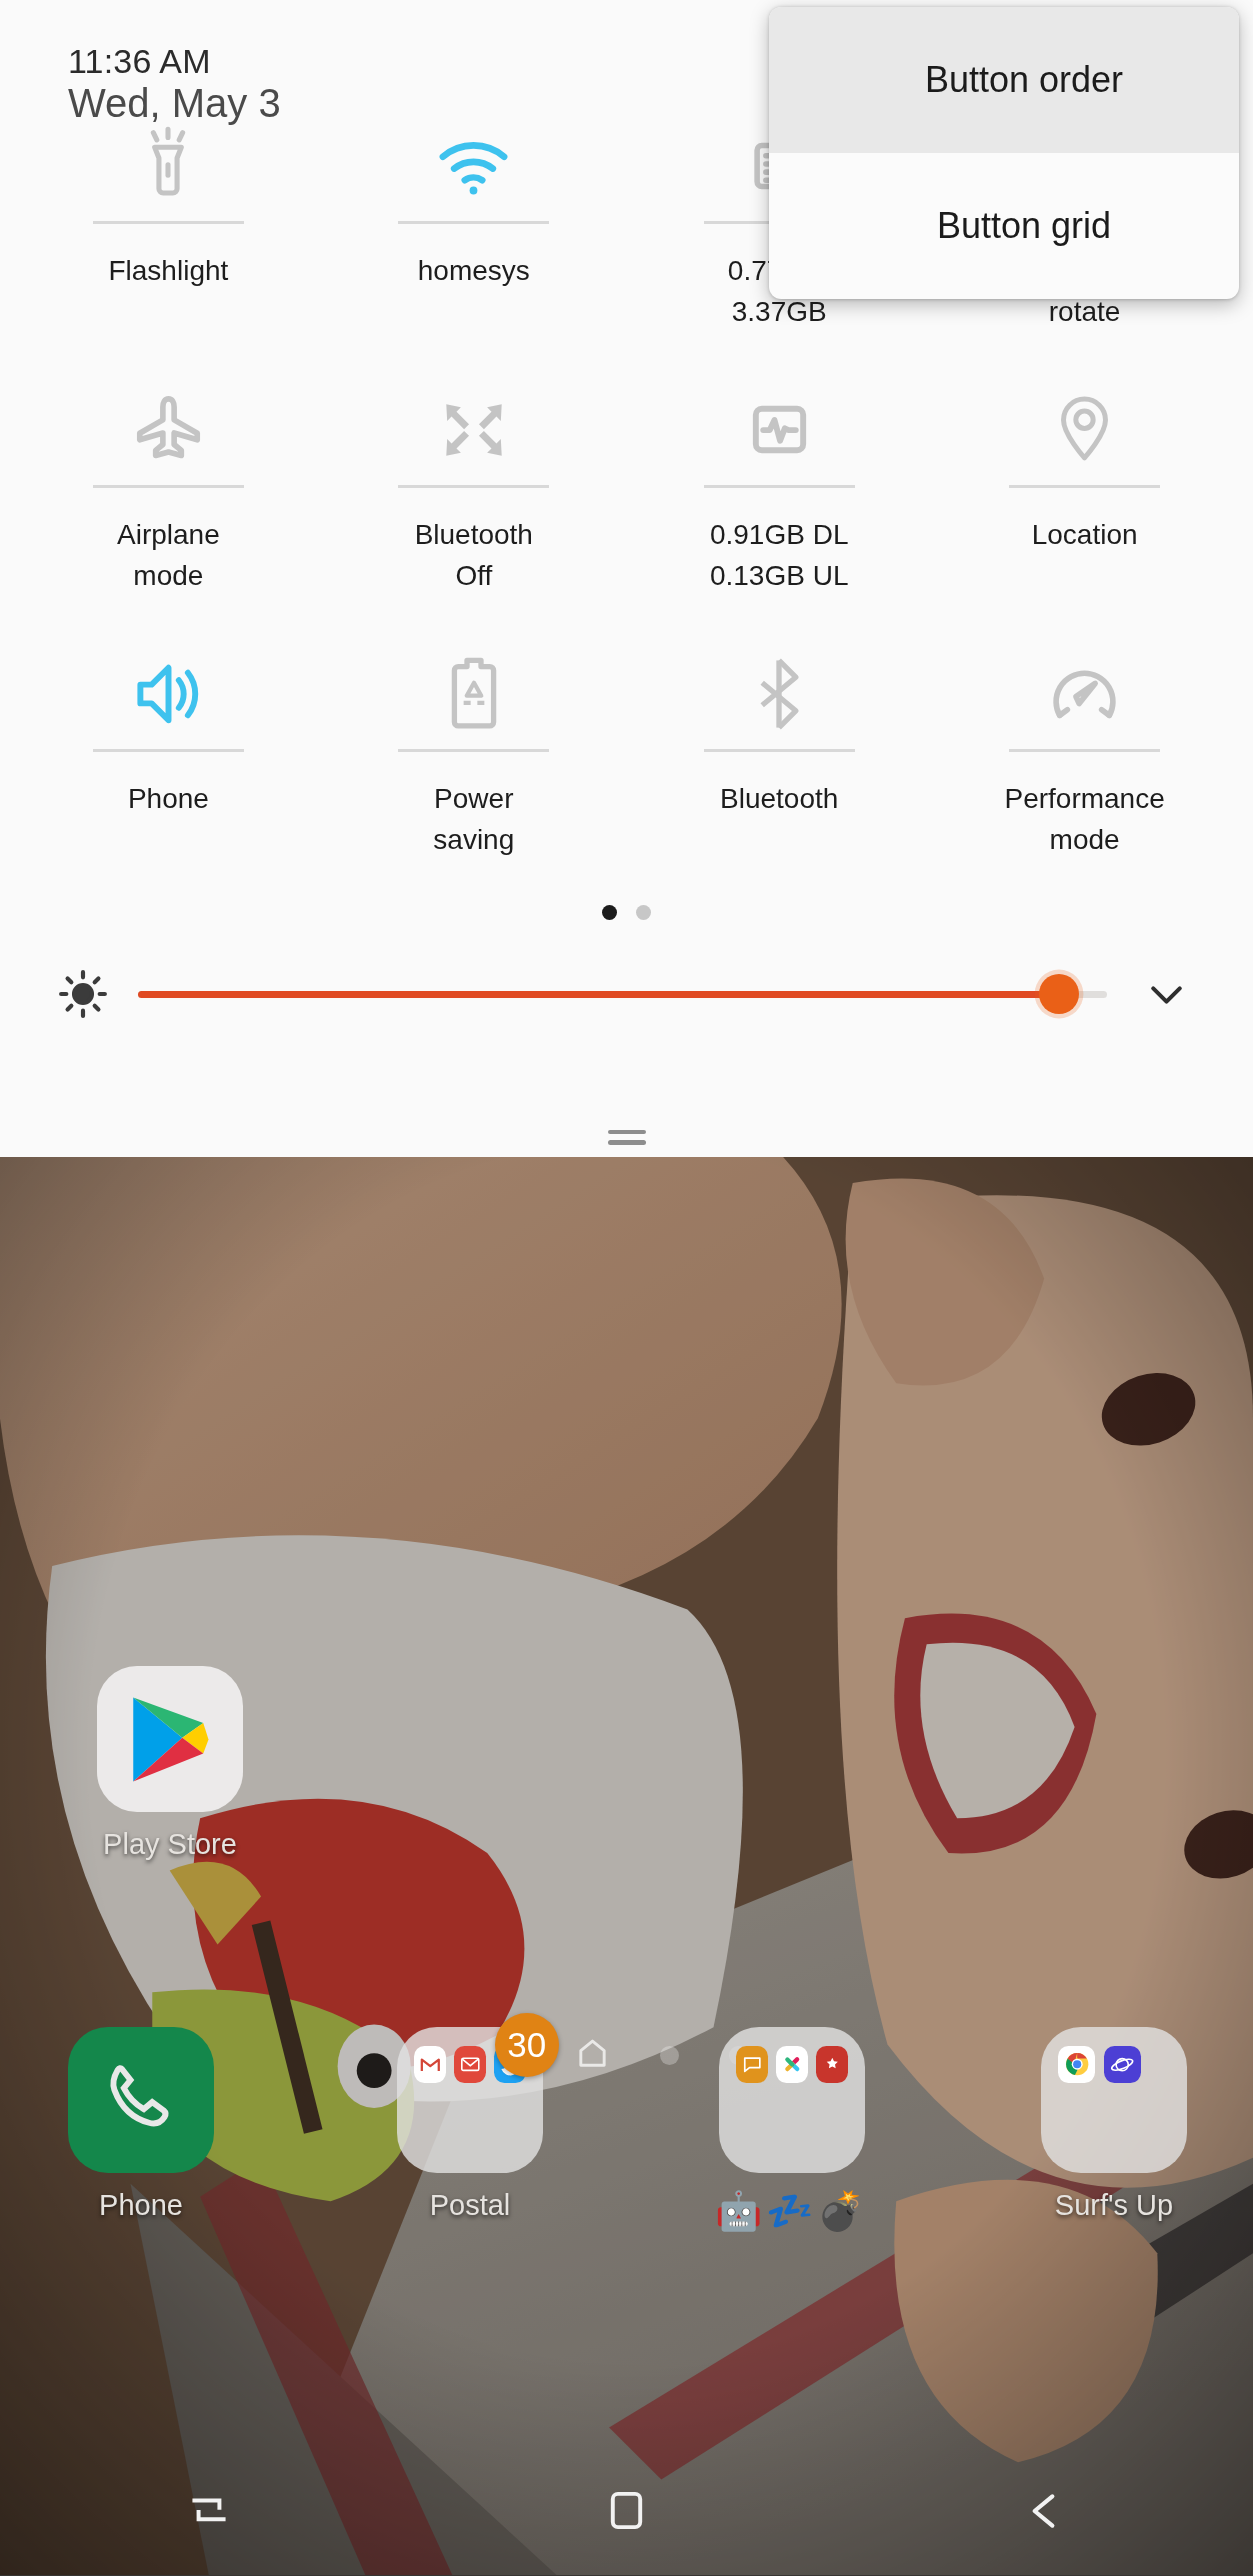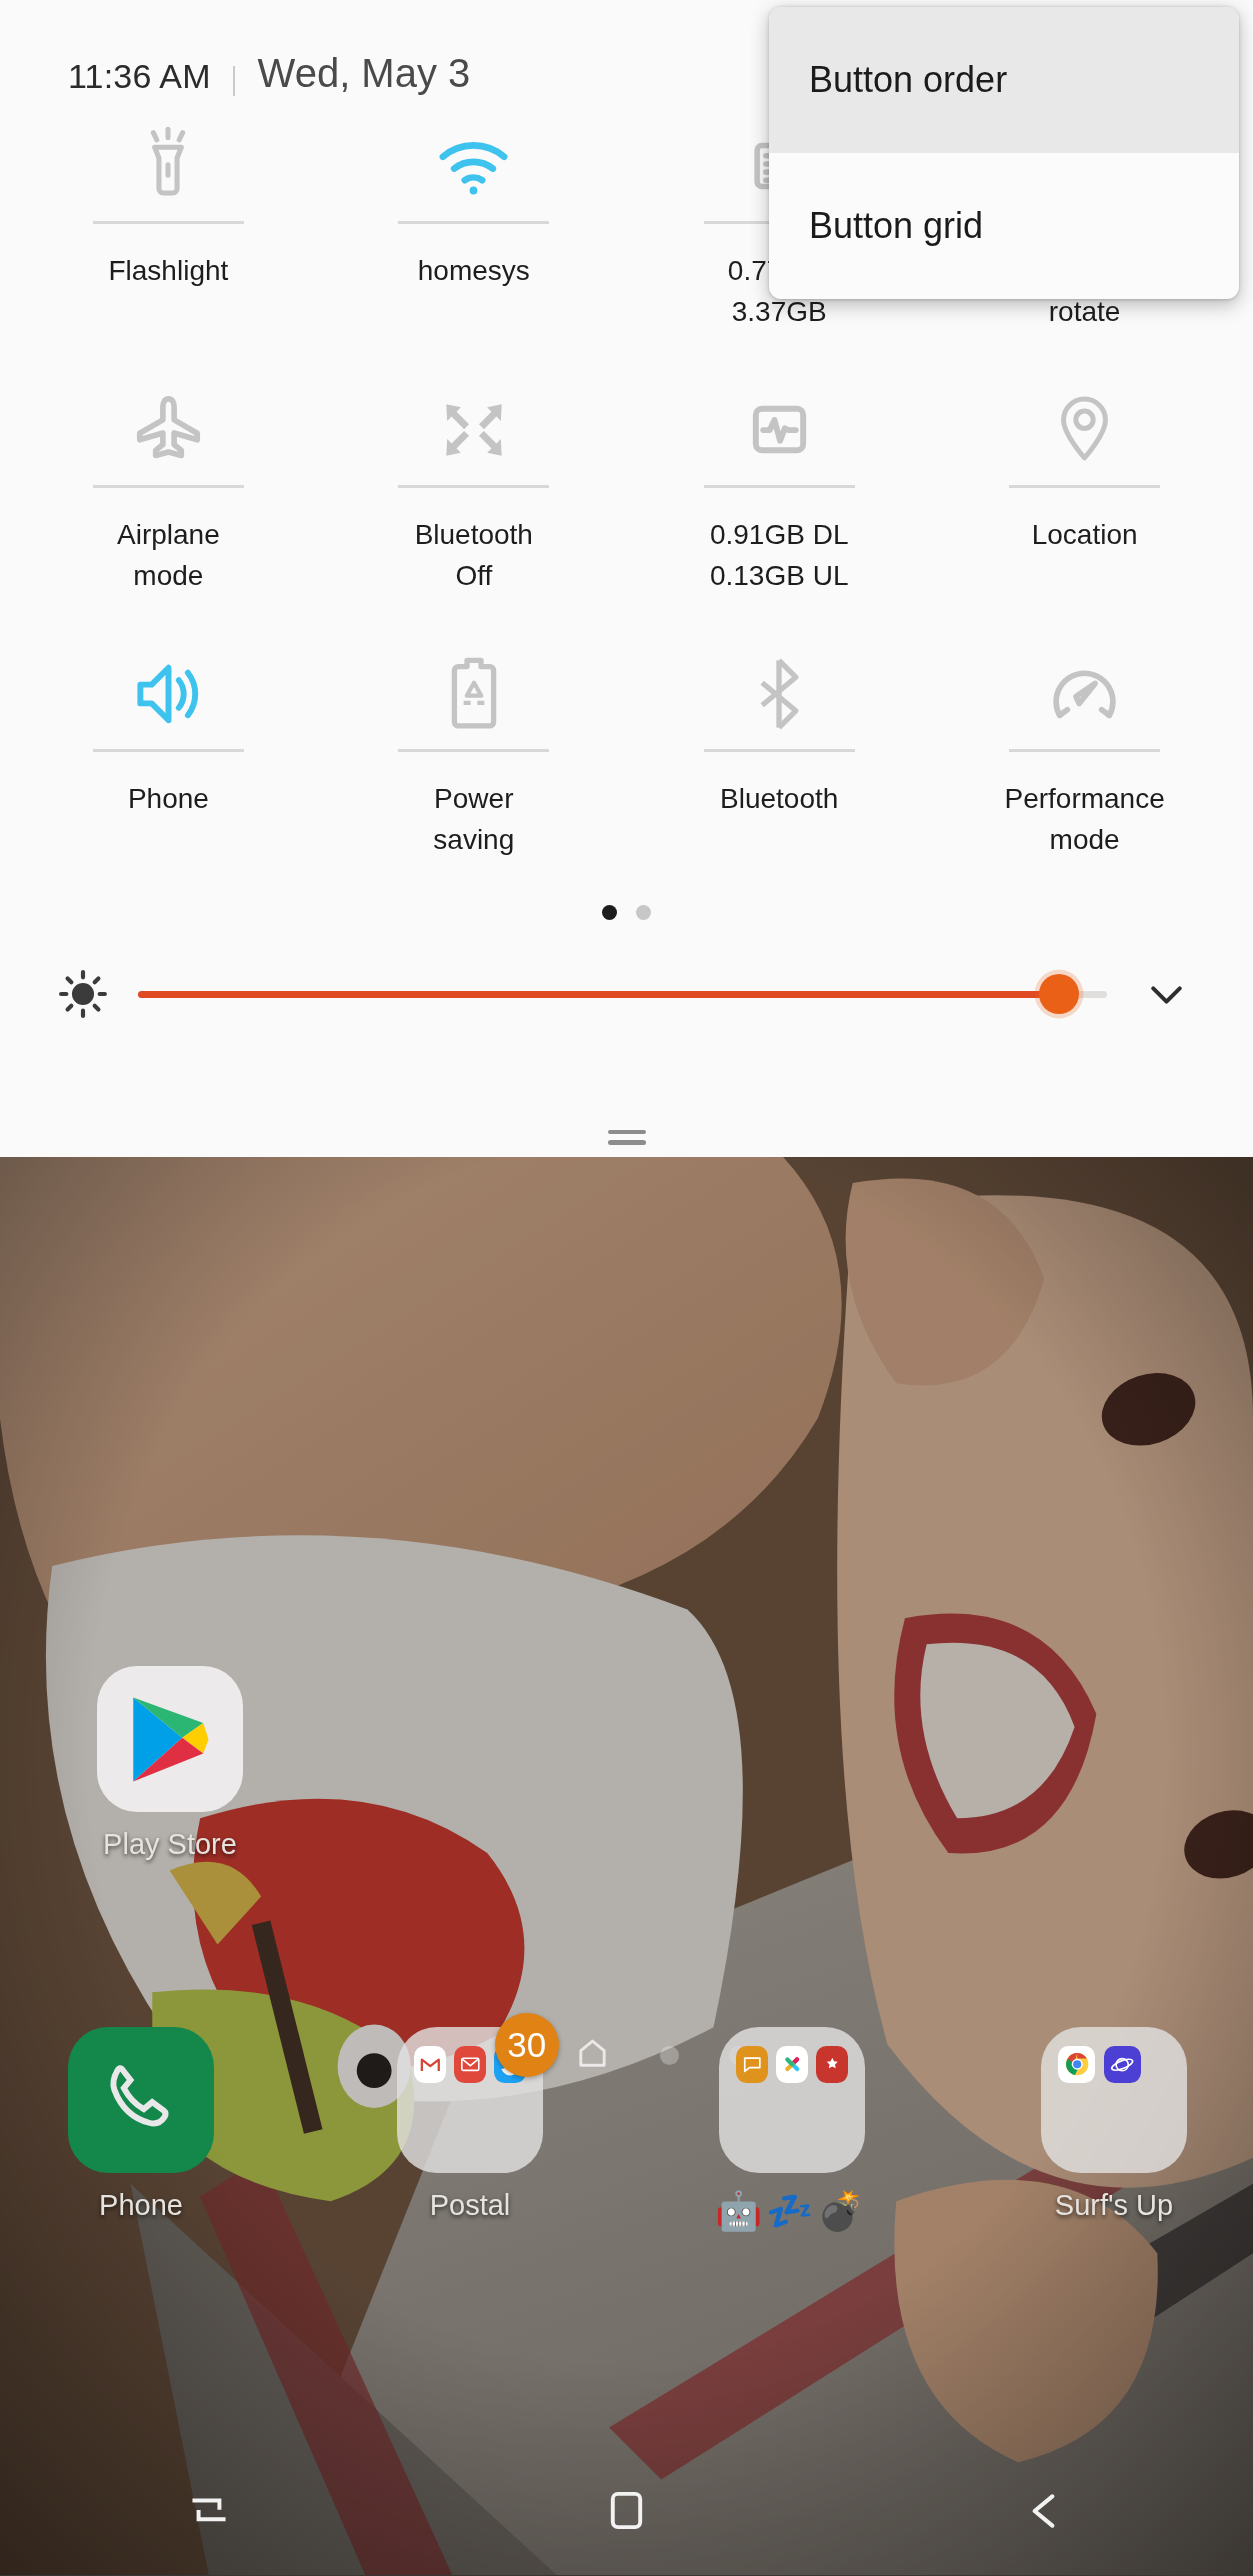--- a/index.html
+++ b/index.html
@@ -11,23 +11,24 @@
   #screen { position: relative; width: 1253px; height: 2576px; overflow: hidden; }
 
   
   #qs-panel {
     position: absolute; left: 0; top: 0;
     width: 1253px; height: 1157px;
     background: #fafafa;
     z-index: 10;
   }
   #status-row {
-    display: flex; align-items: flex-end;
+    display: flex; align-items: flex-start;
     padding: 42px 0 0 68px;
     height: 96px;
+    flex-direction: column;
   }
   #status-row .clock {
     font-size: 34px; color: #2b2b2b; letter-spacing: 0.2px;
   }
   #status-row .sep {
     width: 1.7px; height: 30px; background: #c9c9c9; margin: 0 22.6px;
   }
   #status-row .date {
     font-size: 40px; color: #4a4a4a;
   }
@@ -90,21 +91,21 @@
   #popup {
     position: absolute; left: 769px; top: 7px;
     width: 470px; height: 292px;
     background: #fbfbfb;
     border-radius: 12.2px;
     box-shadow: 0 5.2px 19px rgba(0,0,0,.26), 0 0.9px 3.5px rgba(0,0,0,.18);
     z-index: 40; overflow: hidden;
   }
   .menu-item {
     height: 146px; display: flex; align-items: center;
-    padding-left: 40px; font-size: 36px; color: #1b1b1b;
+    padding-left: 40px; font-size: 36px; color: #1b1b1b; justify-content: center;
   }
   .menu-item.pressed { background: #e8e8e8; }
 
   
   #home {
     position: absolute; left: 0; top: 1157px; width: 1253px; height: 1419px;
     overflow: hidden; background: #404040;
   }
   #wallpaper { position: absolute; inset: 0; }
   #wall-dim { position: absolute; inset: 0; background: rgba(40,30,22,0.30); }

